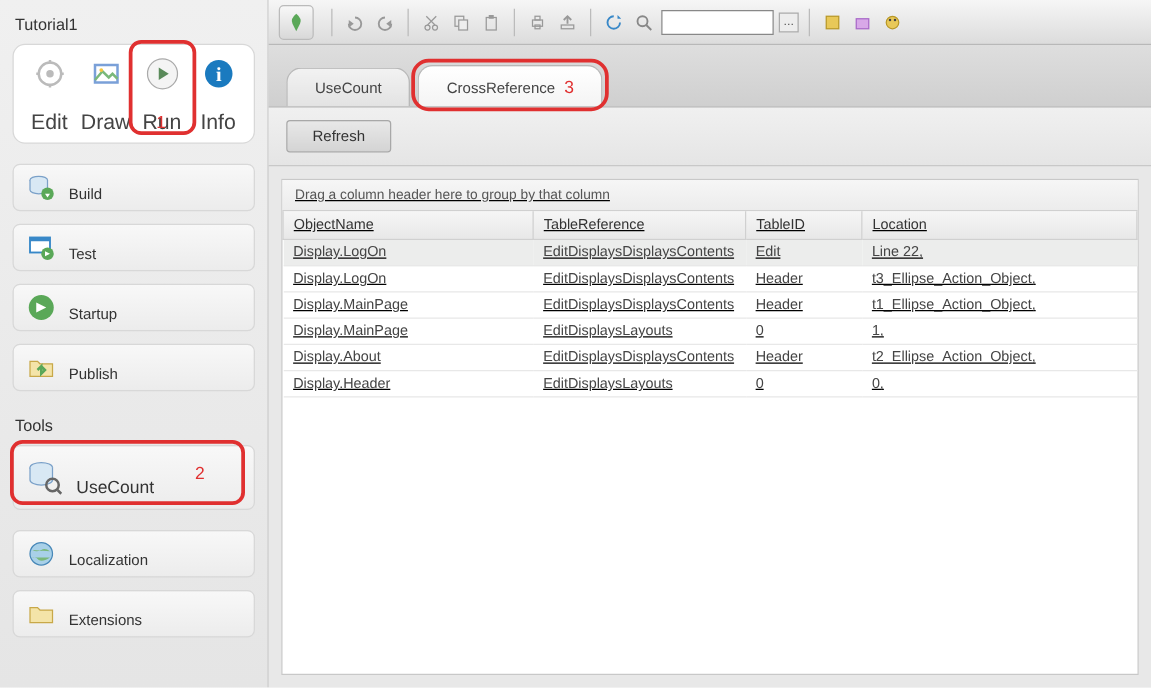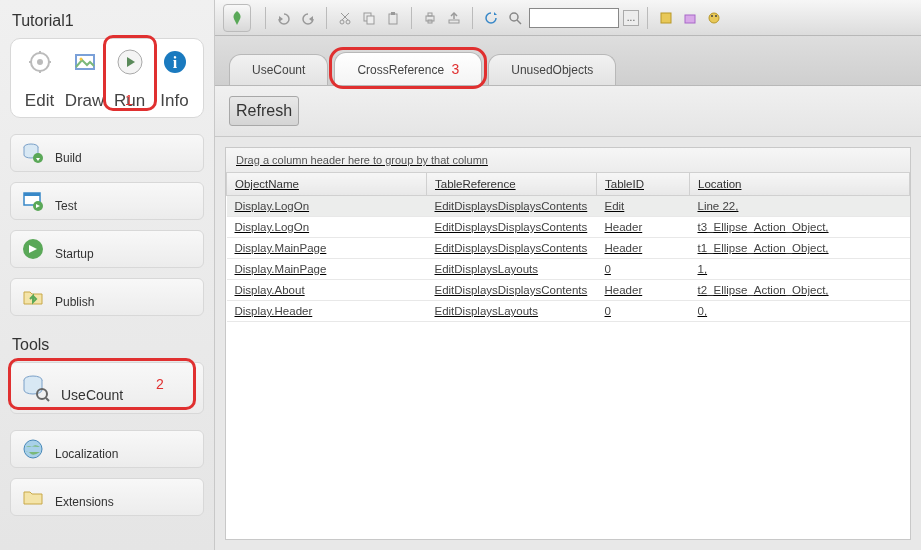--- a/index.html
+++ b/index.html
@@ -12,21 +12,21 @@
   overflow: hidden;
   display: flex;
 }
 .sidebar {
   width: 215px;
   background: linear-gradient(to bottom, #f0f0f0, #e5e5e5);
   border-right: 1px solid #c8c8c8;
   padding: 6px 10px;
 }
 .section-title {
-  font-size: 16px;
+  font-size: 13px;
   color: #333;
   margin: 6px 0 8px 2px;
 }
 .top-icons {
   background: #fff;
   border: 1px solid #d8d8d8;
   border-radius: 10px;
   padding: 8px 6px 6px 6px;
   display: flex;
   justify-content: space-around;
@@ -156,22 +156,22 @@
 }
 .refresh-row {
   background: linear-gradient(to bottom, #f0f0f0, #e5e5e5);
   border-bottom: 1px solid #c8c8c8;
   padding: 10px 14px;
 }
 .refresh-btn {
   background: linear-gradient(to bottom, #e8e8e8, #d4d4d4);
   border: 1px solid #a8a8a8;
   border-radius: 3px;
-  padding: 5px 6px;
-  font-size: 16px;
+  padding: 5px 20px;
+  font-size: 12px;
   color: #333;
   cursor: pointer;
 }
 .grid-area {
   flex: 1;
   background: #fff;
   margin: 10px;
   border: 1px solid #c8c8c8;
   text-decoration: underline;
 }
@@ -444,21 +444,20 @@
       </div>
   </div>
 
   <div class="tabs-row">
     <div class="tab"><span>UseCount</span></div>
     <div class="tab active" style="position:relative;">
       <span>CrossReference</span>
       <span class="red-num" style="position:static; margin-left:4px;">3</span>
       <div class="red-callout" style="left:-6px; top:-6px; right:-6px; bottom:-4px; border-radius:14px;"></div>
     </div>
-    <div class="tab"><span>UnusedObjects</span></div>
   </div>
 
   <div class="refresh-row">
     <button class="refresh-btn">Refresh</button>
   </div>
 
   <div class="grid-area">
     <div class="group-header">Drag a column header here to group by that column</div>
     <table class="data">
       <thead>

